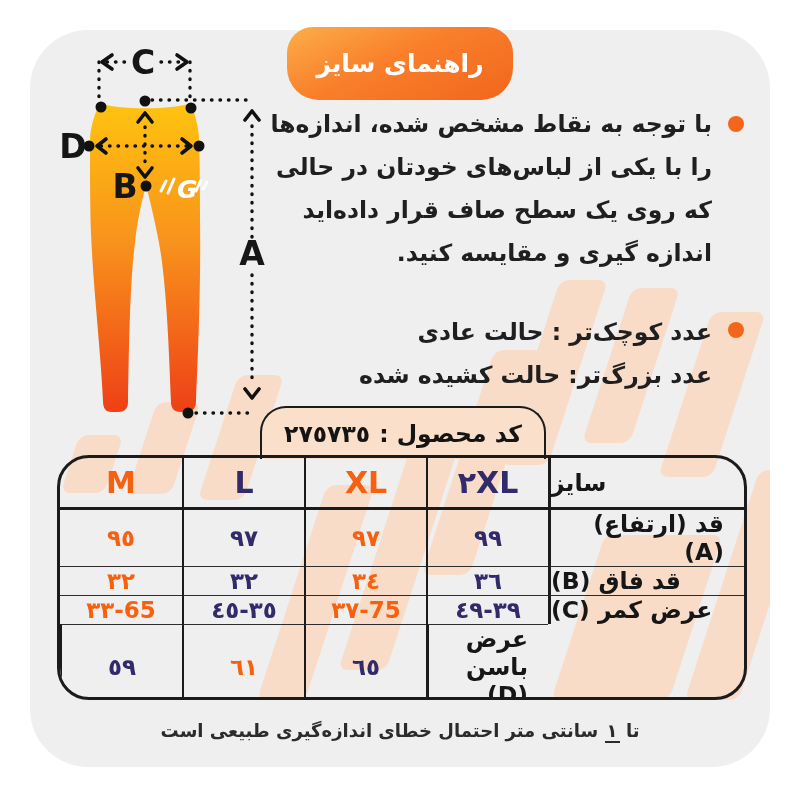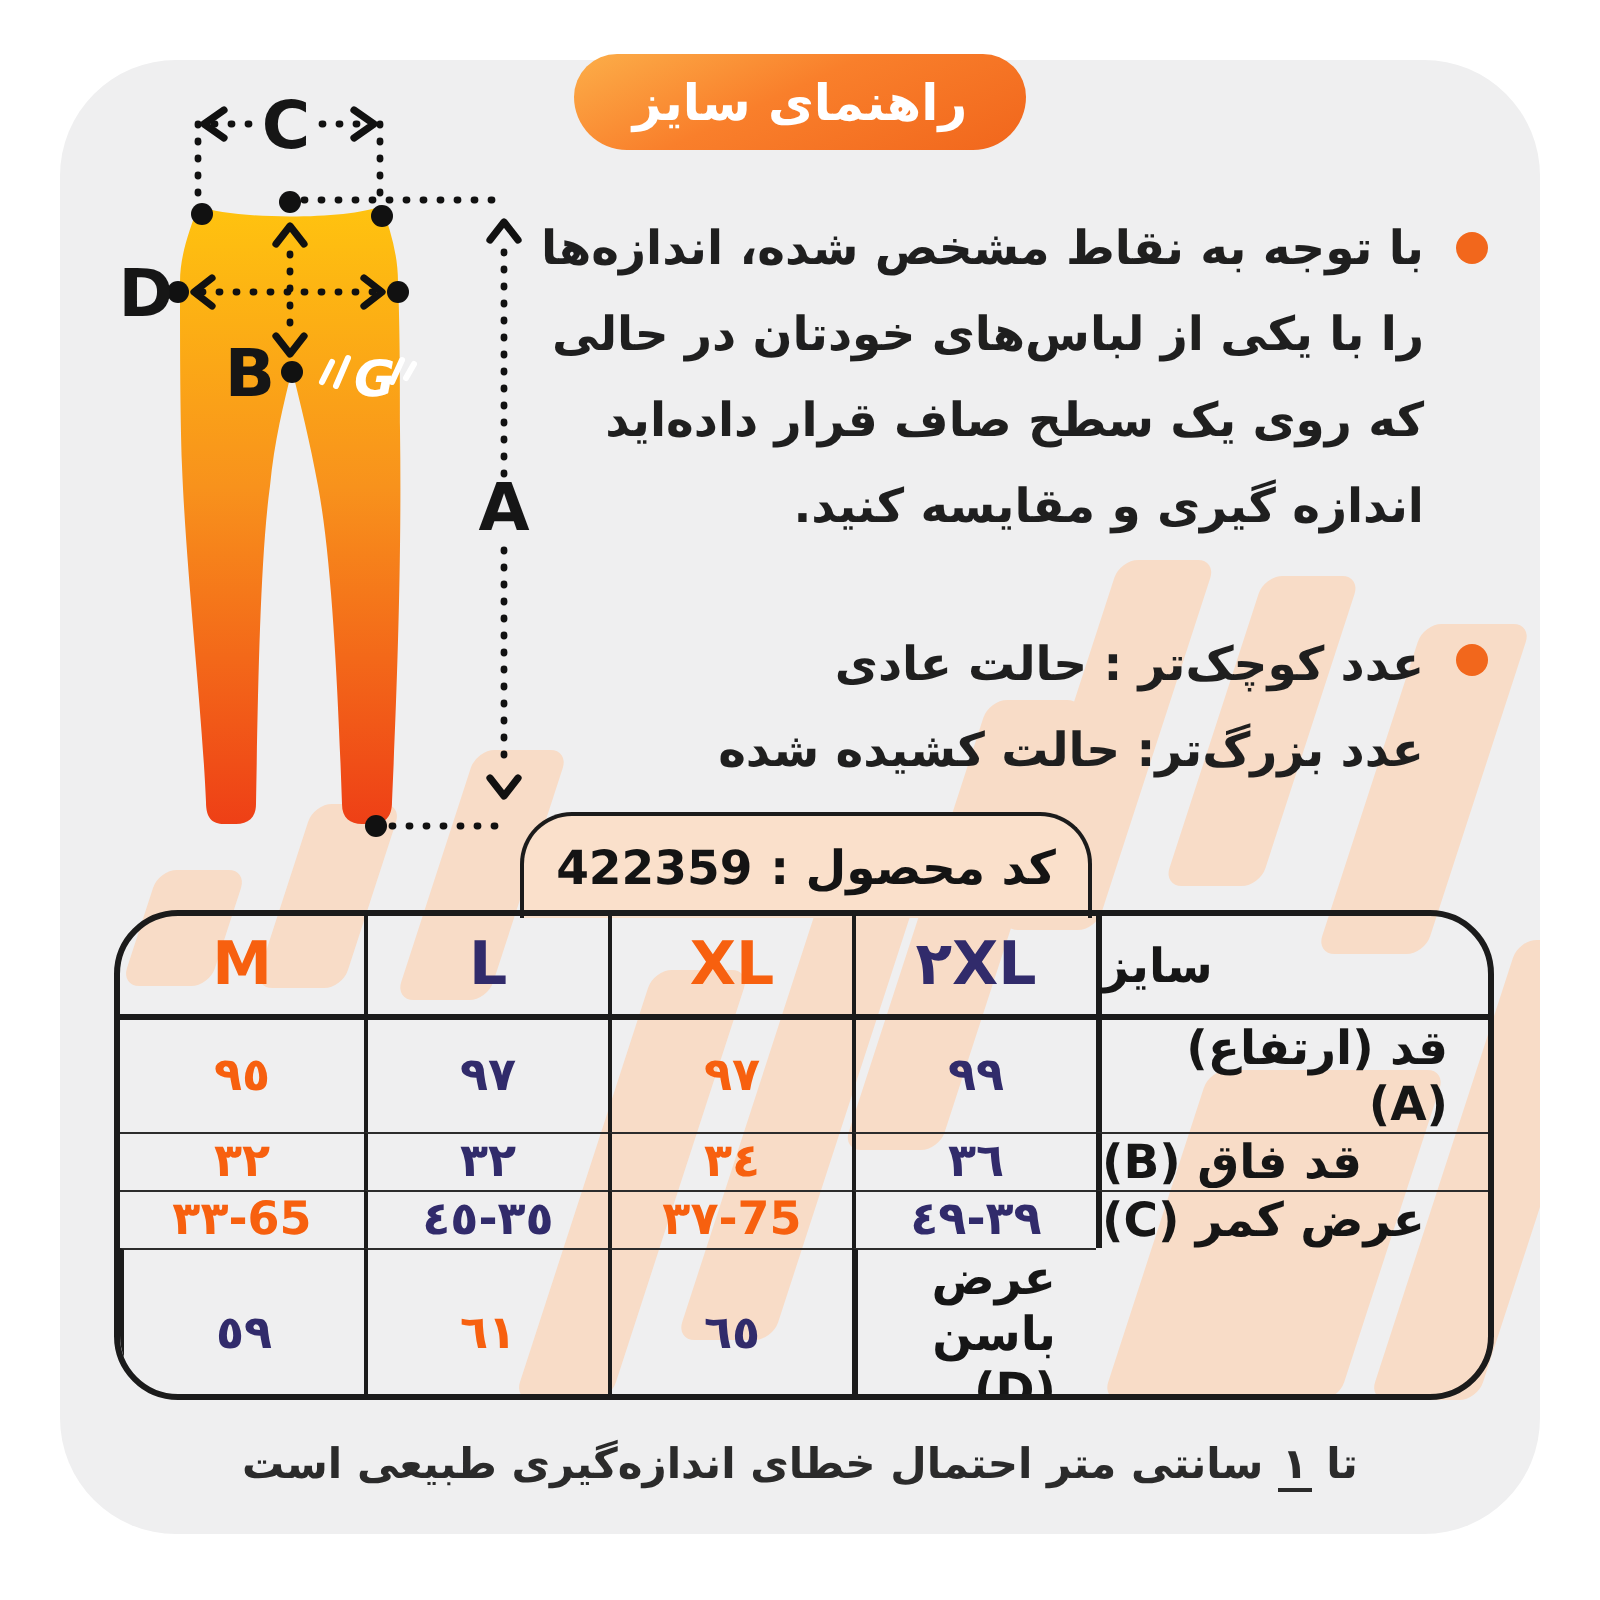--- a/index.html
+++ b/index.html
@@ -8,21 +8,21 @@
   .stage { position:relative; width:800px; height:800px; }
 
   
   .card { position:absolute; left:30px; top:30px; width:740px; height:737px;
           background:#efeff0; border-radius:58px; overflow:hidden; }
 
   
   .wm { position:absolute; background:#f8dcc7; transform:skewX(-18deg); border-radius:9px; }
 
   
-  .title-badge { position:absolute; left:287px; top:27px; width:226px; height:48px; z-index:12;
+  .title-badge { position:absolute; left:287px; top:27px; width:226px; height:73px; z-index:12;
                  background:linear-gradient(155deg,#fcae49 0%,#f97f2b 45%,#f1661c 100%);
                  border-radius:26px 26px 32px 32px;
                  display:flex; align-items:center; justify-content:center;
                  color:#ffffff; font-size:25px; font-weight:bold; }
 
   
   .bullet-block { position:absolute; direction:rtl; text-align:right; padding-right:34px; z-index:3;margin-left:25px; }
   .bullet-block .dot { position:absolute; right:2px; width:16px; height:16px; border-radius:50%;
                        background:#f2671c; }
   .iline { white-space:nowrap; font-size:23.5px; font-weight:700; color:#1f1f1f;
@@ -51,21 +51,21 @@
   .cell.hb  { border-bottom:3px solid #1b1b1b; }
   .cell.rt  { border-top:1.4px solid #2c2c2c; }
   .cell.head { font-size:30px; }
   .cell.lbl { justify-content:flex-end; padding-right:20px; direction:rtl;
               color:#161616; font-size:23.5px; }
   .orange { color:#f7600f; }
   .navy   { color:#312b6b; }
 
   
   .footnote { position:absolute; left:0; top:690px; width:740px; text-align:center; direction:rtl;
-              font-size:21px; font-weight:600; color:#2b2b2b; z-index:3; }
+              font-size:18px; font-weight:600; color:#2b2b2b; z-index:3; }
   .footnote .tol { border-bottom:2.2px solid #2b2b2b; padding:0 2px; }
 
   
   .pants-svg { position:absolute; left:25px; top:15px; z-index:3; }
   .dotline { fill:none; stroke:#111111; stroke-width:3.4; stroke-linecap:round;
              stroke-dasharray:0.5 8; }
   .chev { fill:none; stroke:#111111; stroke-width:3.6; stroke-linecap:round; stroke-linejoin:round; }
   .mdot { fill:#111111; }
   .mletter { font-family:"DejaVu Sans","Liberation Sans",sans-serif; font-weight:bold;
              font-size:33px; fill:#161616; }
@@ -179,21 +179,21 @@
     </div>
 
     <div class="bullet-block" id="block2">
       <span class="dot"></span>
       <div class="iline">عدد کوچک‌تر : حالت عادی</div>
       <div class="iline">عدد بزرگ‌تر: حالت کشیده شده</div>
     </div>
 
     <div class="code-badge">
       <span>کد محصول :</span>
-      <span dir="ltr">422359</span>
+      <span dir="ltr">٢٧٥٧٣٥</span>
     </div>
 
     <div class="size-table">
 
       <div class="cell head orange hb">M</div>
       <div class="cell head navy hb bl">L</div>
       <div class="cell head orange hb bl">XL</div>
       <div class="cell head navy hb bl">٢XL</div>
       <div class="cell lbl hb blh">سایز</div>
 

